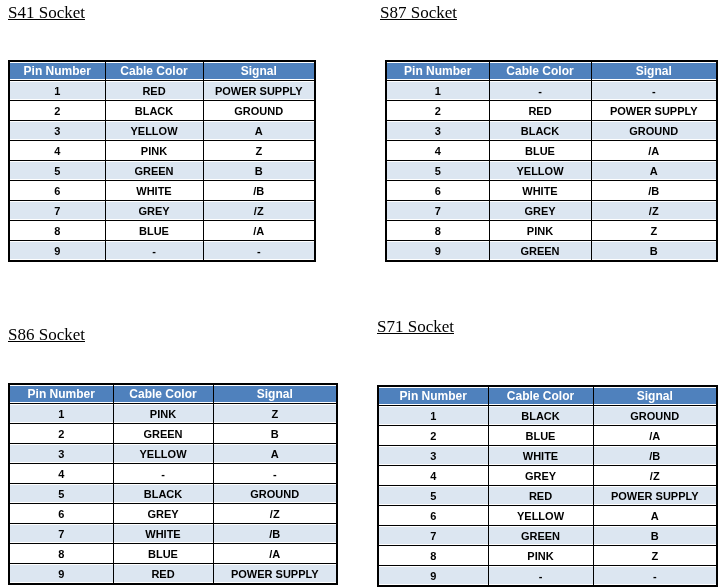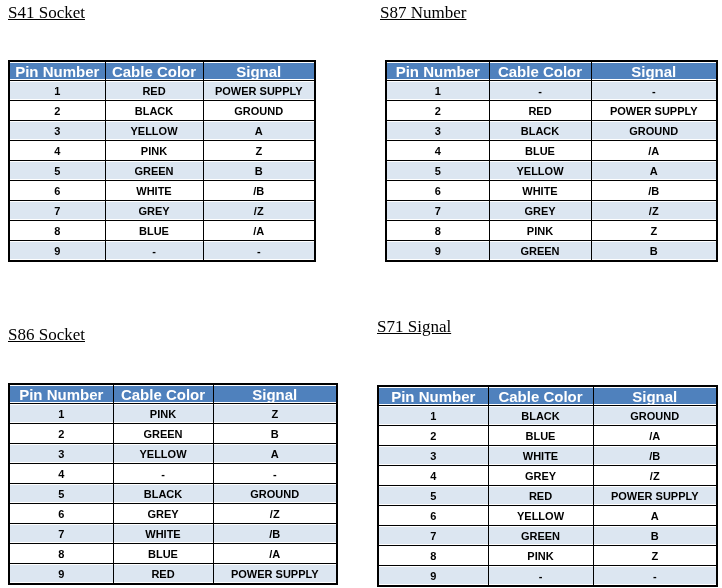--- a/index.html
+++ b/index.html
@@ -50,21 +50,21 @@
     vertical-align: middle;
     padding: 0;
     overflow: hidden;
     white-space: nowrap;
     box-shadow: inset 0 1px 0 #ffffff, inset 0 -1px 0 #ffffff;
   }
   .pin-table thead th {
     background: var(--header-bg, #4F81BD);
     color: var(--header-text, #ffffff);
     height: 18px;
-    font-size: 15px;
+    font-size: 12px;
   }
   .pin-table tbody td {
     height: 19px;
     color: var(--cell-text, #000000);
     background: var(--row-bg, #ffffff);
   }
   .pin-table tbody tr:nth-child(odd) td {
     background: var(--row-alt-bg, #DCE6F1);
   }
 </style>
@@ -129,21 +129,21 @@
           <td>/A</td>
         </tr>
         <tr>
           <td>9</td>
           <td>-</td>
           <td>-</td>
         </tr>
       </tbody>
   </table>
 
-  <div id="title-s87" class="section-title">S87 Number</div>
+  <div id="title-s87" class="section-title">S87 Socket</div>
   <table id="table-s87" class="pin-table">
     <colgroup>
         <col class="c1">
         <col class="c2">
         <col class="c3">
       </colgroup>
     <thead>
         <tr>
           <th>Pin Number</th>
           <th>Cable Color</th>
@@ -255,21 +255,21 @@
           <td>/A</td>
         </tr>
         <tr>
           <td>9</td>
           <td>RED</td>
           <td>POWER SUPPLY</td>
         </tr>
       </tbody>
   </table>
 
-  <div id="title-s71" class="section-title">S71 Signal</div>
+  <div id="title-s71" class="section-title">S71 Socket</div>
   <table id="table-s71" class="pin-table">
     <colgroup>
         <col class="c1">
         <col class="c2">
         <col class="c3">
       </colgroup>
     <thead>
         <tr>
           <th>Pin Number</th>
           <th>Cable Color</th>

